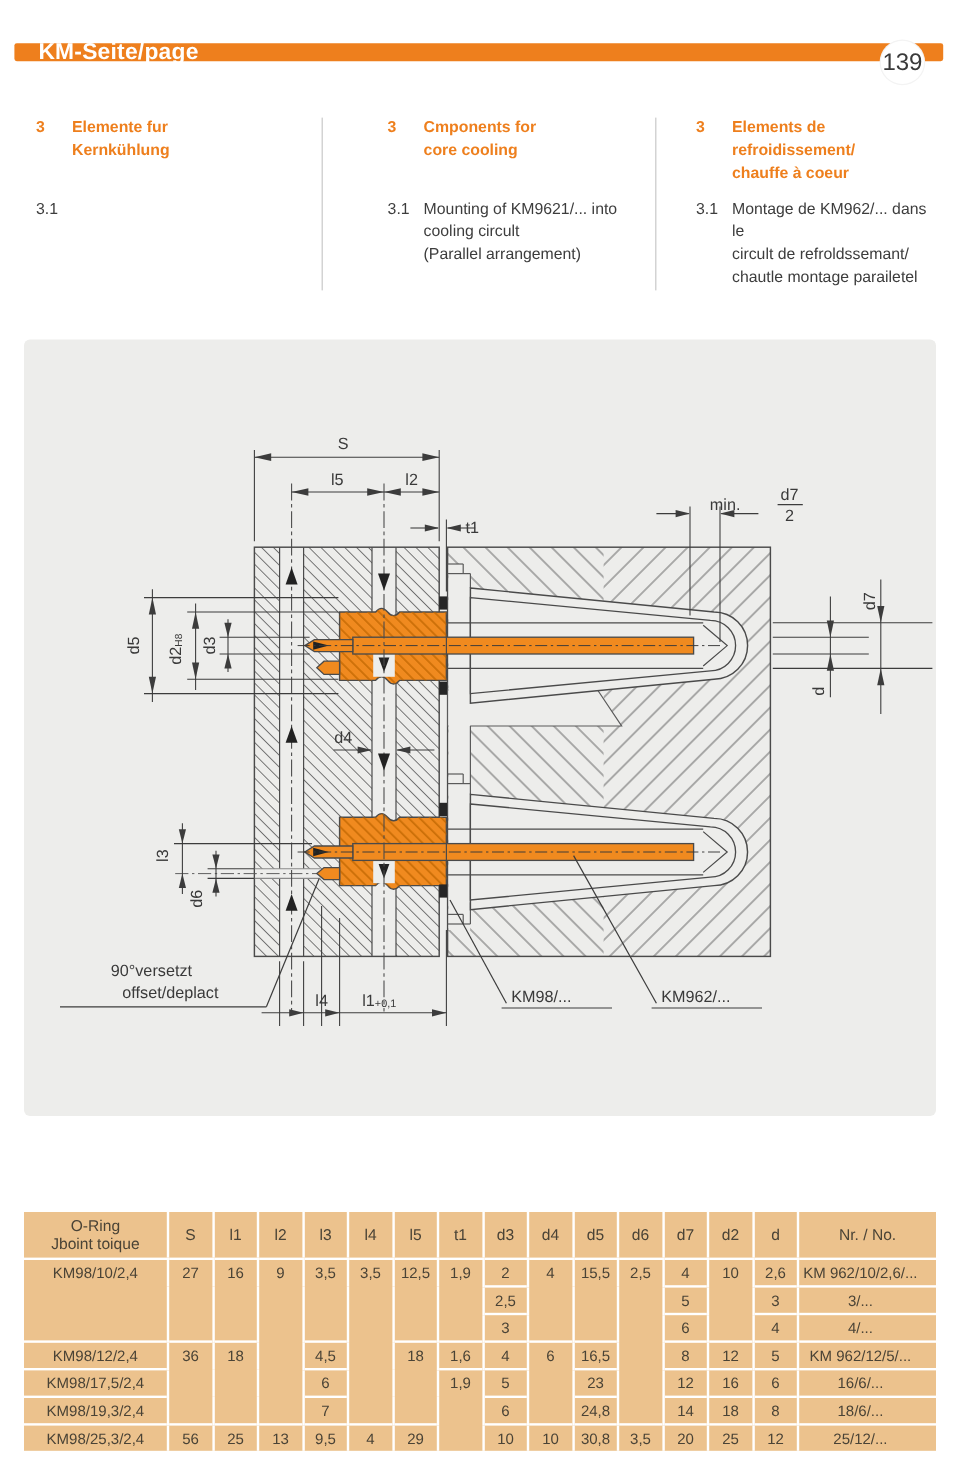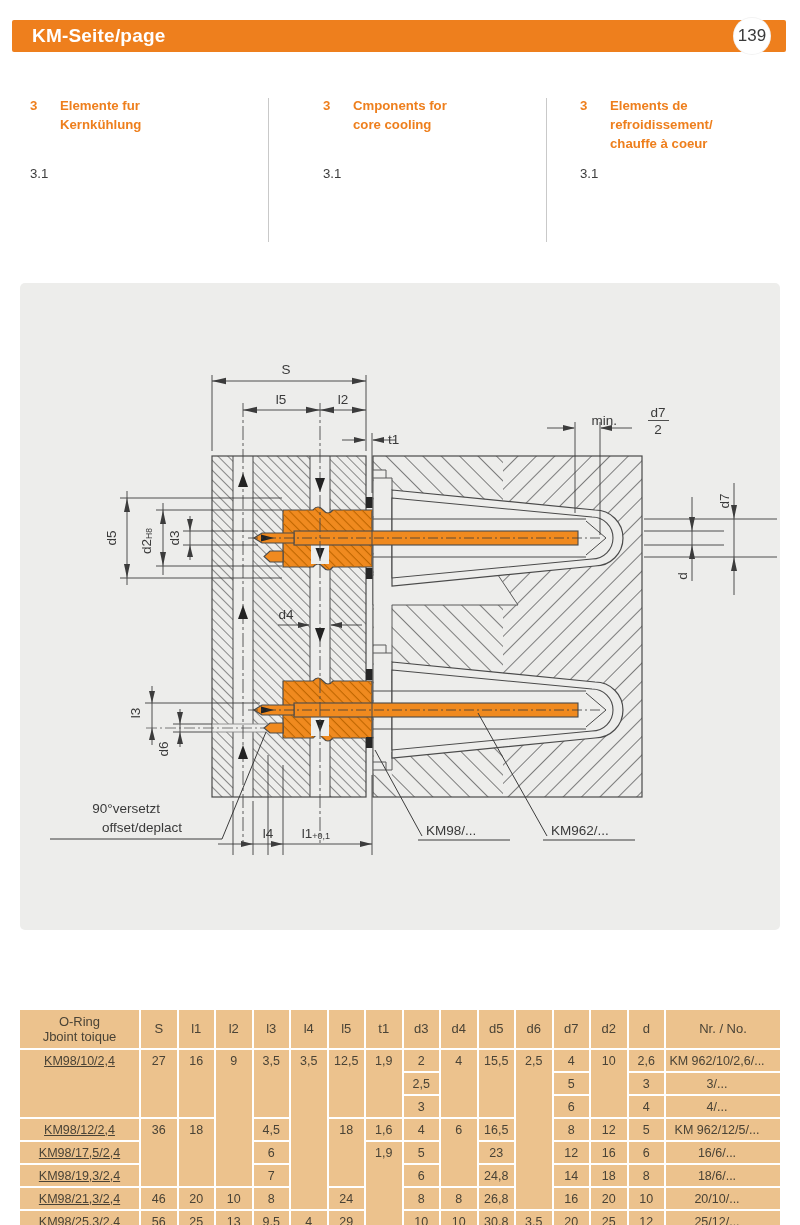--- a/index.html
+++ b/index.html
@@ -2,29 +2,29 @@
 <html><head>
 <meta charset="utf-8">
 <style>
   html,body{margin:0;padding:0;}
   body{
     width:800px;height:1225px;position:relative;background:#ffffff;
     font-family:"Liberation Sans", sans-serif;color:#3d3d3d;overflow:hidden;
   }
   
   .header-bar{
-    position:absolute;left:12px;top:20px;width:774px;height:32px;
+    position:absolute;left:12px;top:36px;width:774px;height:15px;
     background:#EE7F1D;border-radius:2px;display:flex;align-items:center;
   }
   .header-title{color:#fff;font-size:19px;font-weight:bold;padding-left:20px;letter-spacing:.2px;}
   .page-badge{
     position:absolute;right:16px;top:-2px;width:36px;height:36px;border-radius:50%;
     background:#fff;box-shadow:0 0 0 1px #f3f3f3;
     display:flex;align-items:center;justify-content:center;
-    color:#3a3a3a;font-size:17px;
+    color:#3a3a3a;font-size:20px;
   }
   
   .col{position:absolute;top:96px;font-size:13.2px;line-height:19px;}
   .col .h{display:flex;color:#EE7F1D;font-weight:bold;}
   .col .h .n{width:30px;flex:0 0 30px;}
   .col .item{display:flex;position:absolute;top:68px;left:0;color:#3d3d3d;}
   .col .item .n{width:30px;flex:0 0 30px;}
   .col1{left:30px;width:235px;}
   .col2{left:323px;width:215px;}
   .col3{left:580px;width:200px;}
@@ -38,21 +38,21 @@
   }
   
   .tbl-wrap{position:absolute;left:20px;top:1010px;width:760px;}
   table{border-collapse:collapse;table-layout:fixed;width:760px;background:#ECC28D;
         color:#4A4336;font-size:12.5px;}
   th{border-left:2px solid #fff;border-bottom:2px solid #fff;font-weight:normal;
      height:38px;line-height:1.18;white-space:pre-line;font-size:13px;padding:0;text-align:center;}
   th:first-child{border-left:none;margin-left:36px;}
   td{border-left:2px solid #fff;border-top:2px solid #fff;height:21px;text-align:center;
      padding:0;overflow:hidden;}
-  td:first-child{border-left:none;text-decoration:underline;}
+  td:first-child{border-left:none;}
   td.merged{border-top:none;}
   td.nr{padding-right:12px;}
   
   .panel svg text{font-family:"Liberation Sans",sans-serif;fill:#3a3a3a;}
 </style>
 </head>
 <body>
 
 <div class="header-bar">
   <span class="header-title">KM-Seite/page</span>
@@ -71,32 +71,38 @@
 </div>
 <div class="vdiv vdiv1"></div>
 <div class="col col2">
   <div class="h">
     <span class="n">3</span>
     <span style="white-space:pre-line">Cmponents for
 core cooling</span>
   </div>
   <div class="item">
     <span class="n">3.1</span>
+    <span style="white-space:pre-line">Mounting of KM9621/... into
+cooling circult
+(Parallel arrangement)</span>
   </div>
 </div>
 <div class="vdiv vdiv2"></div>
 <div class="col col3">
   <div class="h">
     <span class="n">3</span>
     <span style="white-space:pre-line">Elements de
 refroidissement/
 chauffe à coeur</span>
   </div>
   <div class="item">
     <span class="n">3.1</span>
+    <span style="white-space:pre-line">Montage de KM962/... dans le
+circult de refroldssemant/
+chautle montage parailetel</span>
   </div>
 </div>
 
 <div class="panel">
 <svg width="760" height="647" viewBox="0 0 760 647">
   <defs>
     <pattern id="hA" width="7" height="7" patternUnits="userSpaceOnUse" patternTransform="rotate(-45)">
       <line x1="3.5" y1="-1" x2="3.5" y2="8" stroke="#6f6f6f" stroke-width="0.8"></line>
     </pattern>
     <pattern id="hB" width="13" height="13" patternUnits="userSpaceOnUse" patternTransform="rotate(-45)">
@@ -470,38 +476,20 @@
           <td>6</td>
           <td class="merged"></td>
           <td>24,8</td>
           <td class="merged"></td>
           <td>14</td>
           <td>18</td>
           <td>8</td>
           <td class="nr">18/6/...</td>
         </tr>
         <tr>
-          <td>KM98/21,3/2,4</td>
-          <td>46</td>
-          <td>20</td>
-          <td>10</td>
-          <td>8</td>
-          <td class="merged"></td>
-          <td>24</td>
-          <td class="merged"></td>
-          <td>8</td>
-          <td>8</td>
-          <td>26,8</td>
-          <td class="merged"></td>
-          <td>16</td>
-          <td>20</td>
-          <td>10</td>
-          <td class="nr">20/10/...</td>
-        </tr>
-        <tr>
           <td>KM98/25,3/2,4</td>
           <td>56</td>
           <td>25</td>
           <td>13</td>
           <td>9,5</td>
           <td>4</td>
           <td>29</td>
           <td class="merged"></td>
           <td>10</td>
           <td>10</td>

